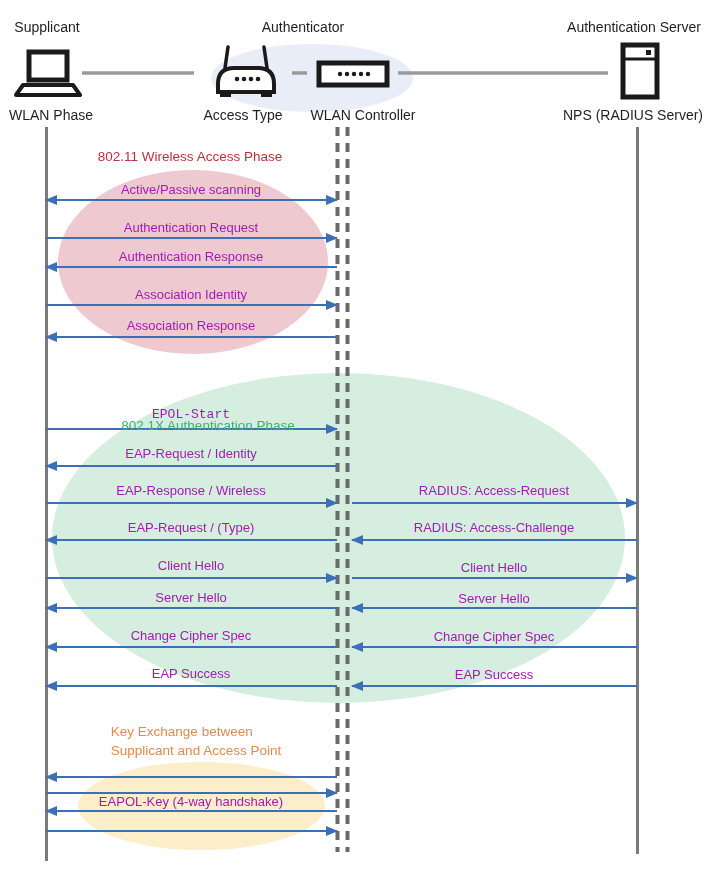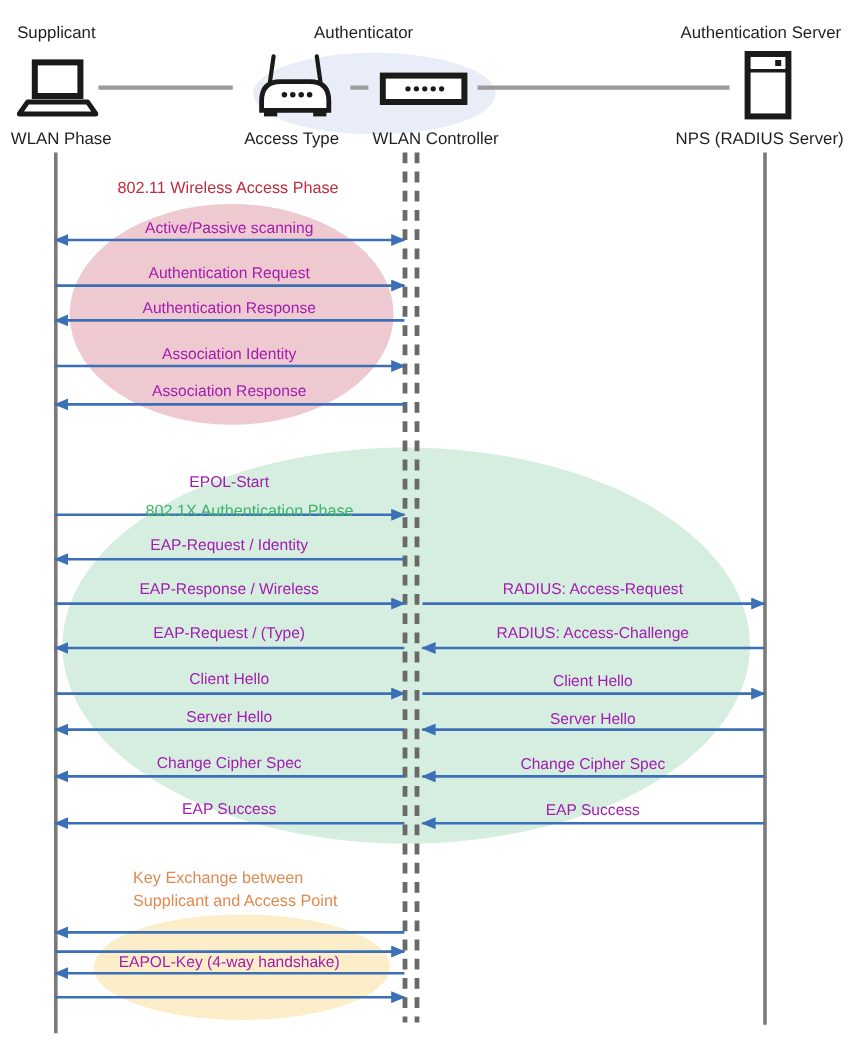--- a/index.html
+++ b/index.html
@@ -114,21 +114,21 @@
   <div id="label-layer">
       <div class="phase-title" style="left: 190px; top: 147px; color: rgb(190, 46, 60);">802.11 Wireless Access Phase</div>
       <div class="phase-title" style="left: 208px; top: 376px; color: rgb(61, 178, 105); margin-top: 40px;">802.1X Authentication Phase</div>
       <div class="phase-title" style="left: 196px; top: 722px; color: rgb(223, 138, 79);">Key Exchange between
 Supplicant and Access Point</div>
       <div class="msg-label" style="left: 191px; top: 182px;">Active/Passive scanning</div>
       <div class="msg-label" style="left: 191px; top: 220px;">Authentication Request</div>
       <div class="msg-label" style="left: 191px; top: 249px;">Authentication Response</div>
       <div class="msg-label" style="left: 191px; top: 287px;">Association Identity</div>
       <div class="msg-label" style="left: 191px; top: 318px;">Association Response</div>
-      <div class="msg-label" style="left: 191px; top: 394px;">EPOL-Start</div>
+      <div class="msg-label" style="left: 191px; top: 407px; font-family: Liberation Mono, monospace;">EPOL-Start</div>
       <div class="msg-label" style="left: 191px; top: 446px;">EAP-Request / Identity</div>
       <div class="msg-label" style="left: 191px; top: 483px;">EAP-Response / Wireless</div>
       <div class="msg-label" style="left: 494px; top: 483px;">RADIUS: Access-Request</div>
       <div class="msg-label" style="left: 191px; top: 520px;">EAP-Request / (Type)</div>
       <div class="msg-label" style="left: 494px; top: 520px; text-align: right;">RADIUS: Access-Challenge</div>
       <div class="msg-label" style="left: 191px; top: 558px;">Client Hello</div>
       <div class="msg-label" style="left: 494px; top: 560px;">Client Hello</div>
       <div class="msg-label" style="left: 191px; top: 590px;">Server Hello</div>
       <div class="msg-label" style="left: 494px; top: 591px;">Server Hello</div>
       <div class="msg-label" style="left: 191px; top: 628px;">Change Cipher Spec</div>

